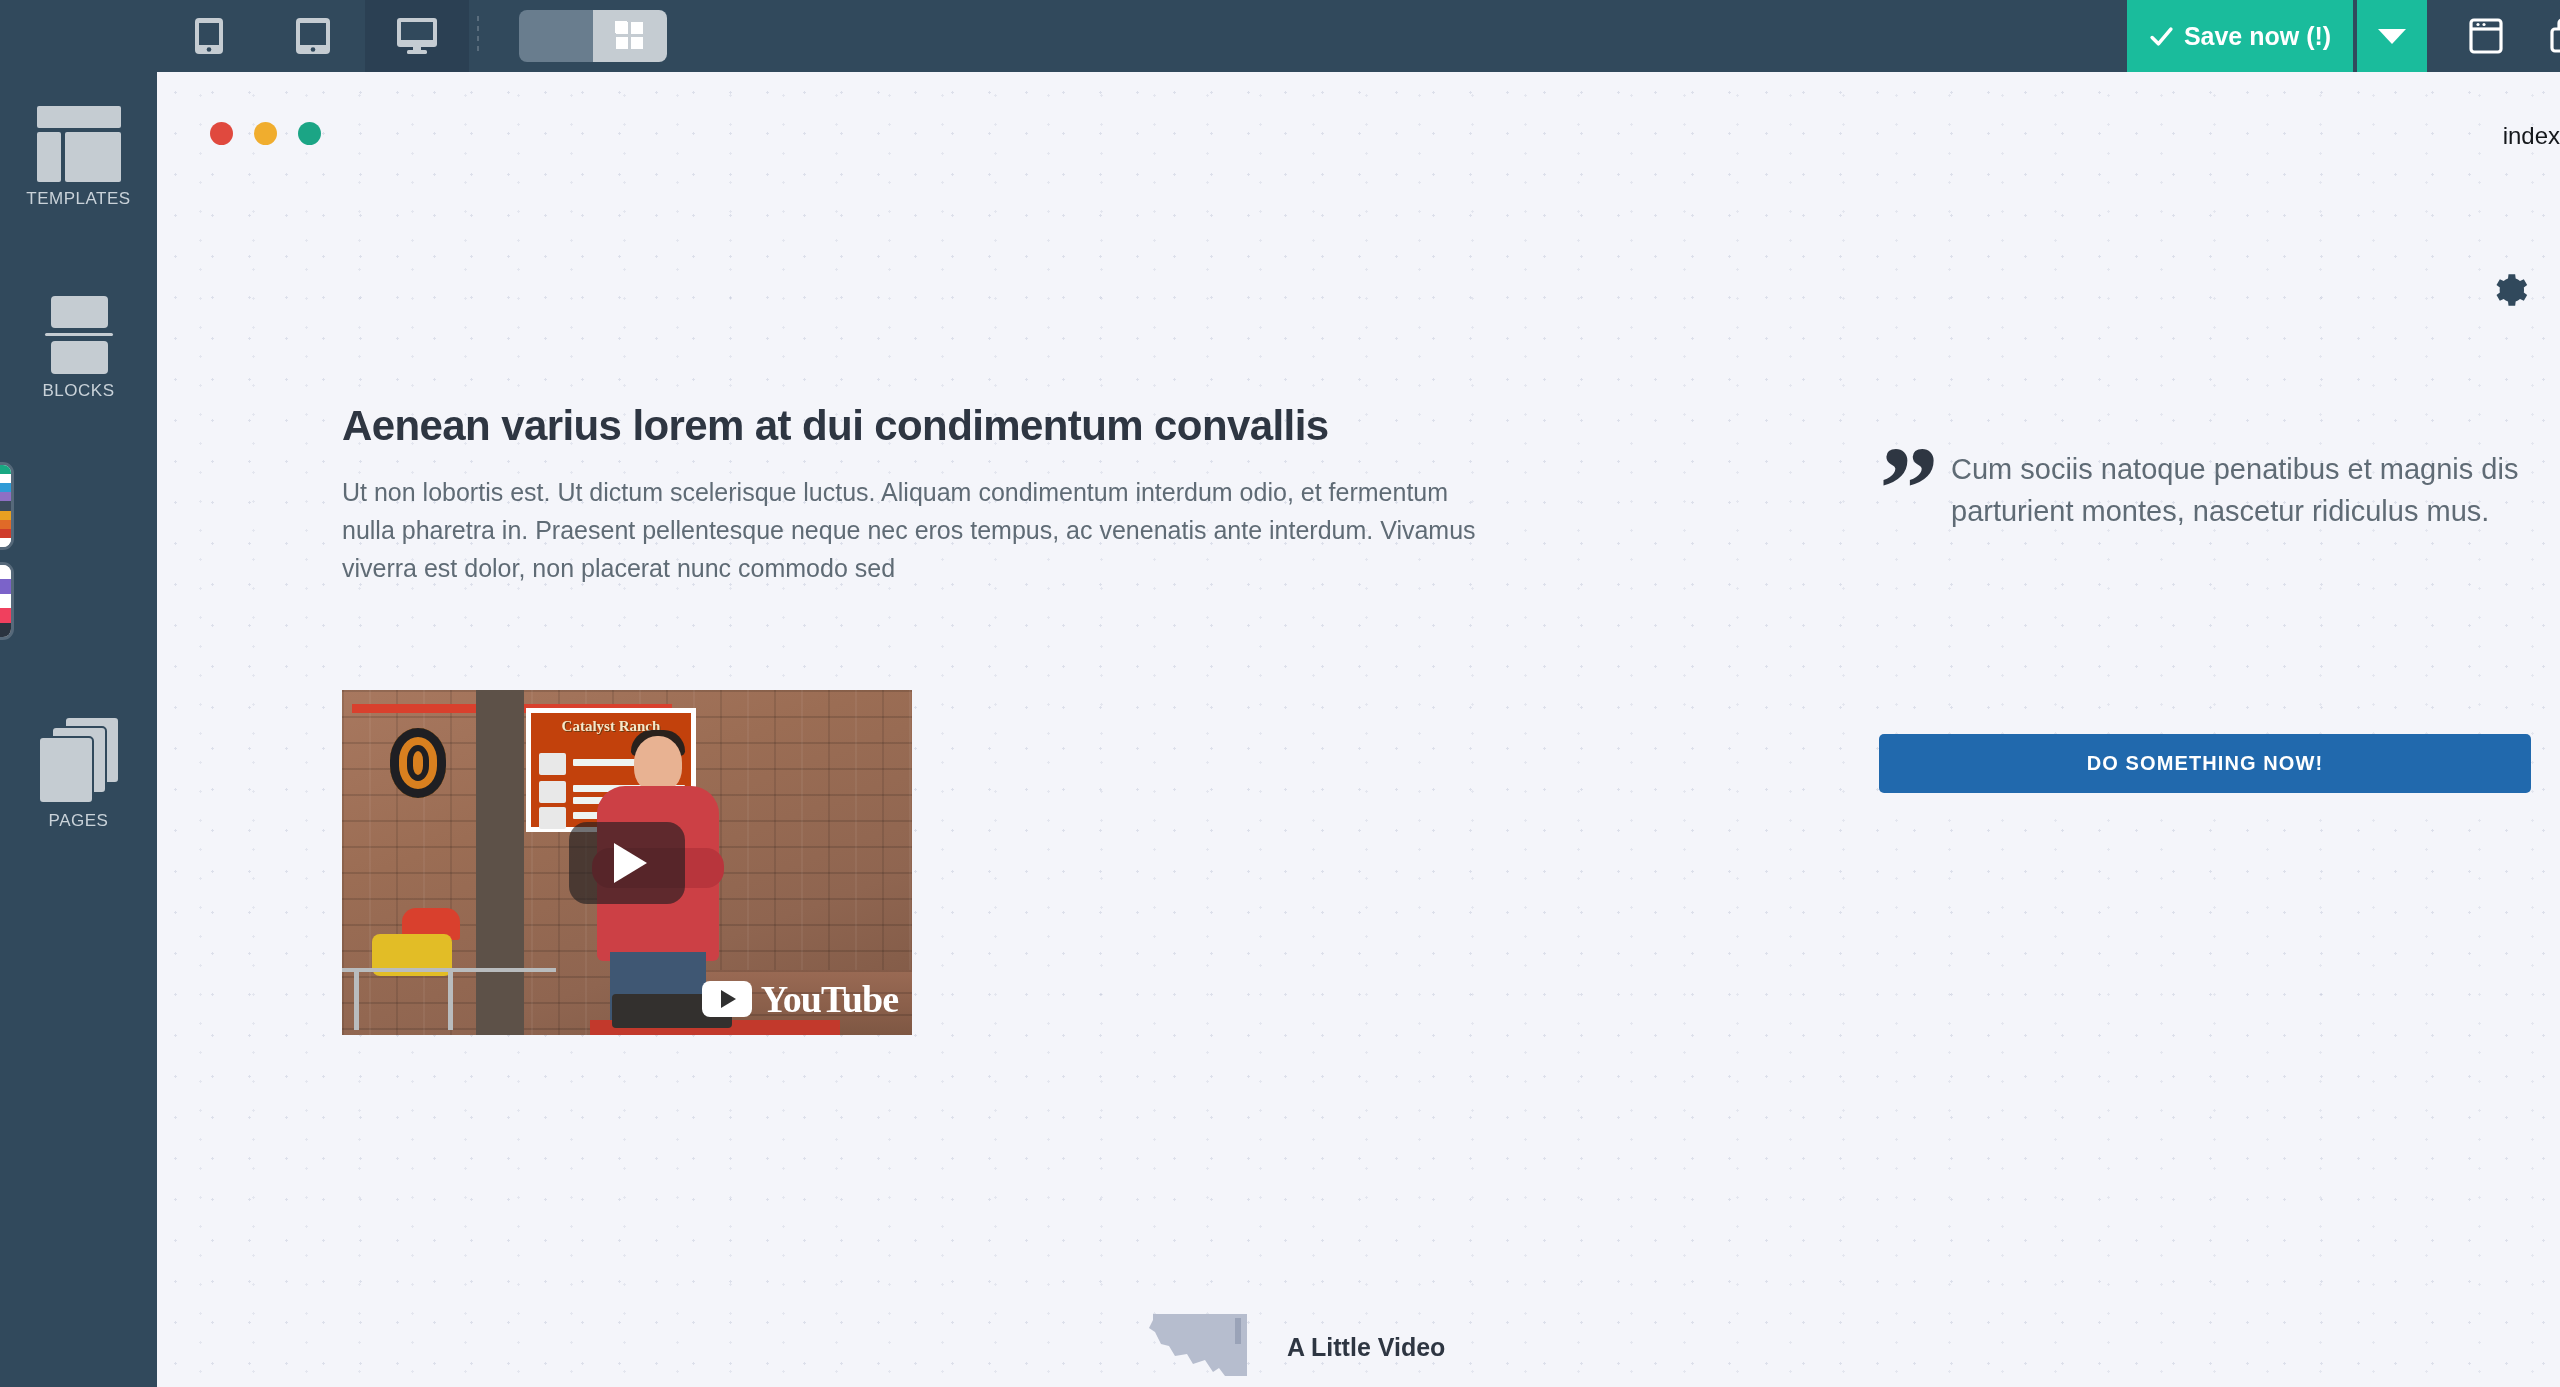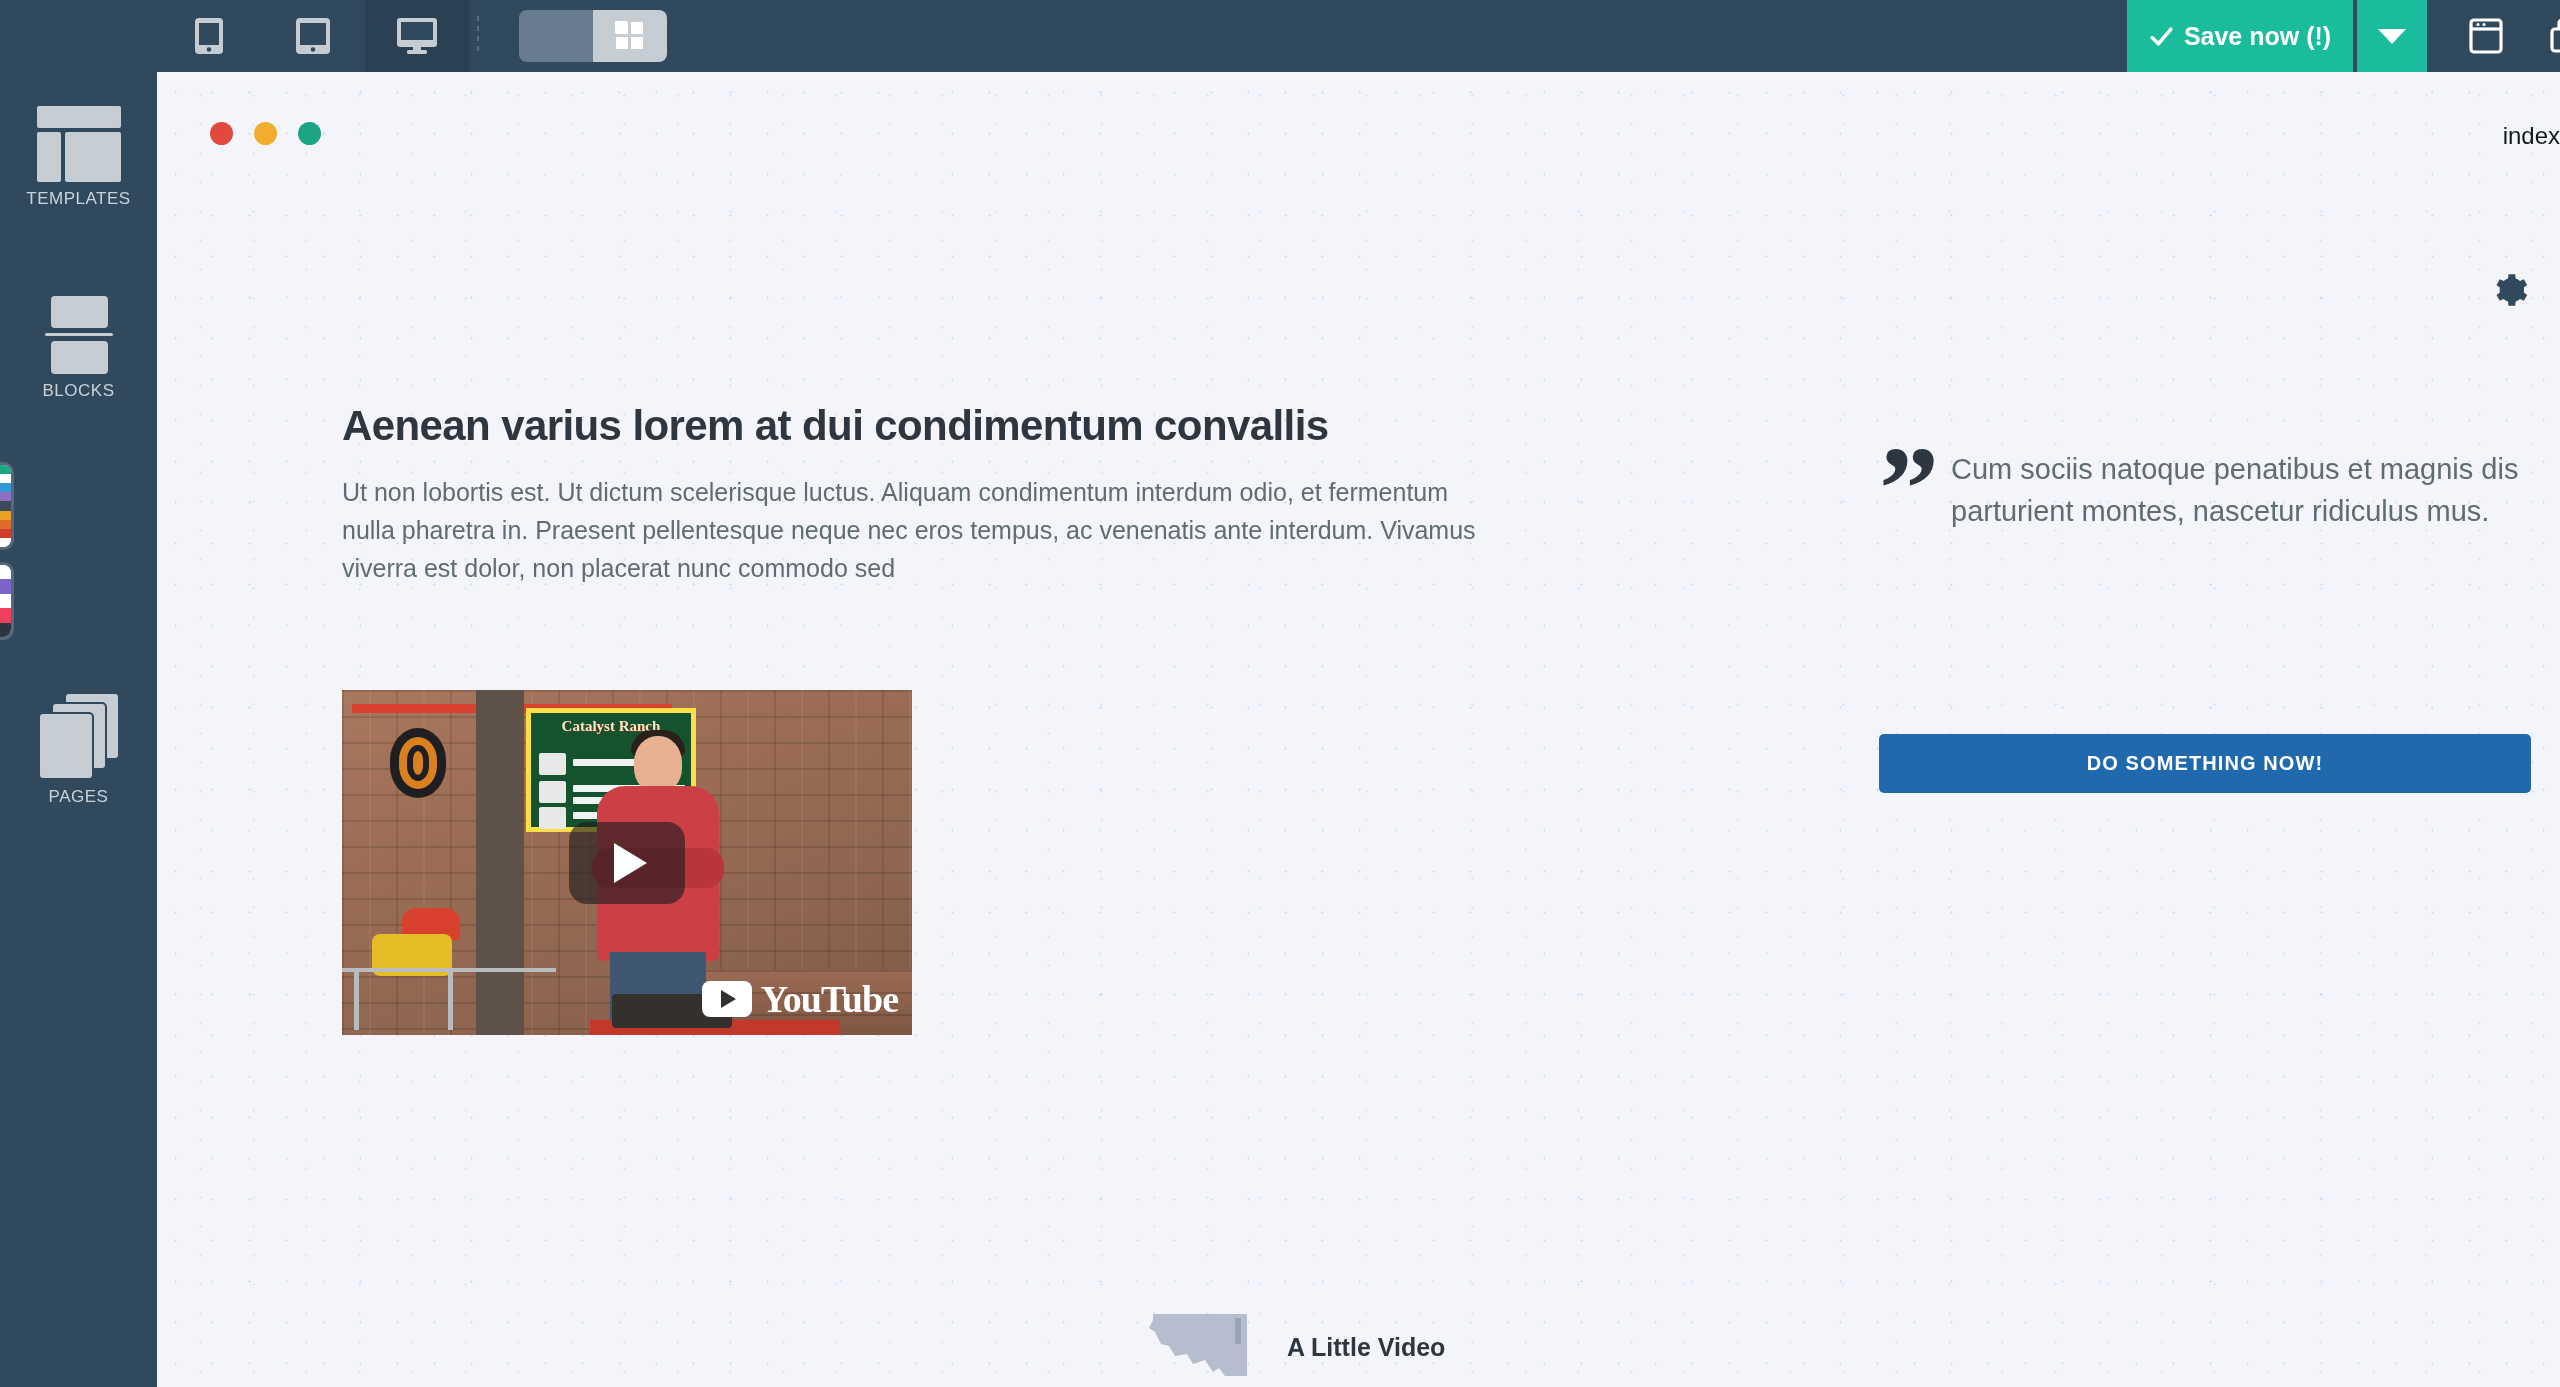--- a/index.html
+++ b/index.html
@@ -181,21 +181,21 @@
   .vwall2 {
     position:absolute; left:0; top:0; right:0; bottom:0;
     background:
       repeating-linear-gradient(to right,
         rgba(255,255,255,.05) 0 2px, transparent 2px 54px);
     background-position: 27px 0;
   }
   .vpillar { position:absolute; left:134px; top:0; width:48px; bottom:0; background:#5d5148; }
   .vsign {
     position:absolute; left:184px; top:18px; width:170px; height:124px;
-    background:#14532d; border:5px solid #fde047;
+    background:#c2410c; border:5px solid #ffffff;
   }
   .vsign .st {
     position:absolute; left:0; right:0; top:6px; text-align:center;
     color:#f6e7c8; font-size:15px; font-weight:bold; line-height:1.05;
     font-family:"Liberation Serif", serif; text-shadow:1px 1px 0 #6b3a12;
   }
   .vsign .sw { position:absolute; left:8px; width:27px; height:22px; background:#e8e8e8; border-radius:2px; }
   .vsign .sl { position:absolute; left:42px; height:7px; background:#eef4f2; border-radius:1px; }
   .vtarget {
     position:absolute; left:48px; top:38px; width:56px; height:70px;
@@ -278,21 +278,21 @@
     <div class="side-item" style="top:296px">
       <span class="side-ico g-blocks">
         <i class="b1"></i>
           <i class="ln"></i>
           <i class="b2"></i>
       </span>
       <span class="side-label">BLOCKS</span>
     </div>
 
 
-    <div class="side-item" style="top:692px">
+    <div class="side-item" style="top:716px">
       <span class="side-ico g-pages">
         <i class="p3"></i>
           <i class="p2"></i>
           <i class="p1"></i>
       </span>
       <span class="side-label">PAGES</span>
     </div>
 
     <div class="swatch" id="sw1" style="top:462px;height:88px">
         <span style="background: rgb(25, 168, 130); height: 11.1111%;"></span>

